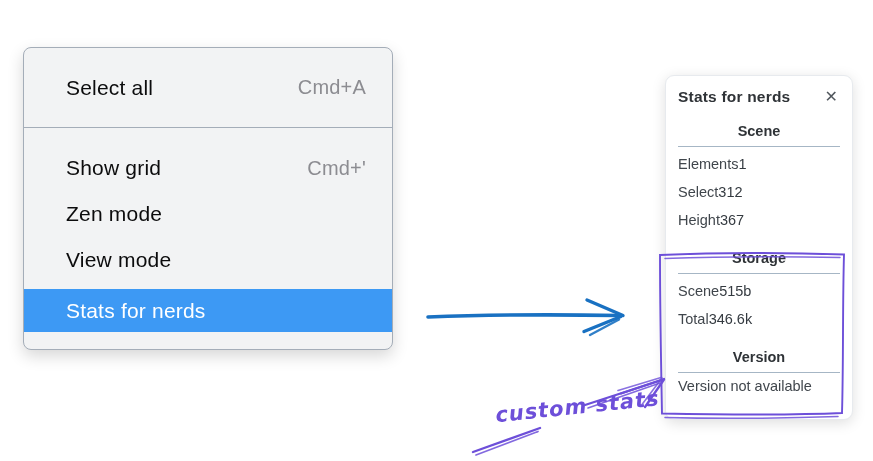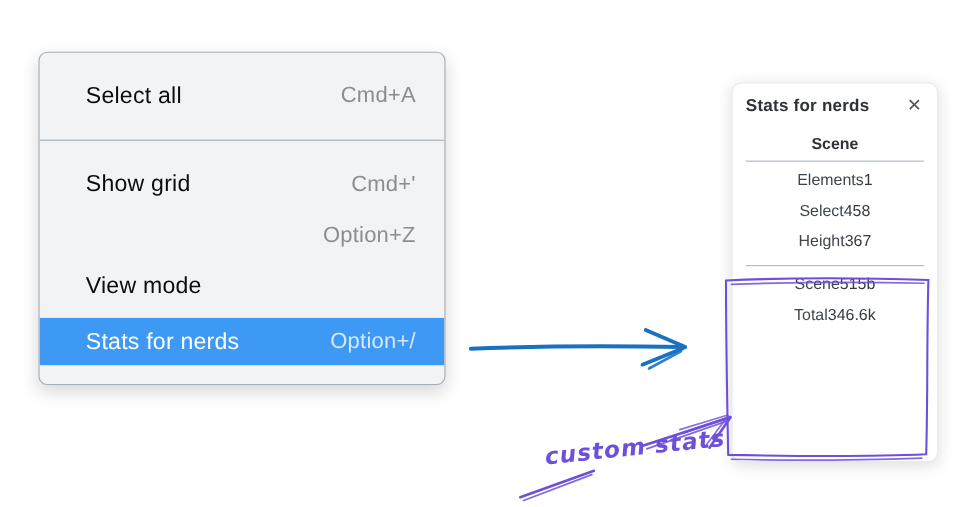--- a/index.html
+++ b/index.html
@@ -6,21 +6,21 @@
     --menu-highlight:#3d99f4;
     --arrow-blue:#1971c2;
     --annotation-purple:#6d4fd9;
   }
   *{margin:0;padding:0;box-sizing:border-box;}
   html,body{width:873px;height:461px;background:#ffffff;overflow:hidden;
     font-family:"Liberation Sans",sans-serif;}
   .stage{position:relative;width:873px;height:461px;background:#fff;}
 
   
-  .menu{position:absolute;left:35px;top:47px;width:370px;height:303px;
+  .menu{position:absolute;left:23px;top:47px;width:370px;height:303px;
     background:#f2f3f4;border:1.5px solid #a4adb8;border-radius:8px;
     box-shadow:0 6px 16px rgba(0,0,0,.16);overflow:hidden;}
   .menu-row{display:flex;align-items:center;padding:0 26px 0 42px;
     font-size:21px;color:#0c0c0d;letter-spacing:.2px;cursor:default;}
   .menu-row .shortcut{margin-left:auto;font-size:20px;color:#8c8c91;}
   .menu-row.first{height:79px;}
   .menu-sep{height:0;border-top:1px solid #a4adb8;}
   .menu-group{padding-top:17px;}
   .menu-group .menu-row{height:46px;}
   .menu-row.selected{height:43px;margin-top:6px;background:var(--menu-highlight);
@@ -35,21 +35,21 @@
     background:#ffffff;border:1px solid #e7eaee;border-radius:9px;
     box-shadow:0 3px 14px rgba(0,0,0,.13);padding:11px 12px 10px;
     color:#343a40;font-size:14.5px;}
   .panel-titlebar{display:flex;align-items:center;justify-content:space-between;}
   .panel-title{font-weight:bold;font-size:15.5px;color:#2f3337;letter-spacing:.2px;}
   .panel-close{font-size:16px;color:#51575d;line-height:16px;cursor:pointer;
     background:none;border:none;font-family:"Liberation Sans",sans-serif;padding:2px;}
   .sec-header{margin-top:16px;text-align:center;font-weight:bold;font-size:14.5px;
     color:#2f3337;}
   .sec-divider{border:none;border-top:1px solid #a6b6c5;margin:7px 0 3px;}
-  .stat-row{display:flex;justify-content:center;align-items:center;height:28px;}
+  .stat-row{display:flex;justify-content:flex-start;align-items:center;height:28px;}
   .stat-label{color:#40464c;}
   .stat-value{color:#343a40;}
   .version-note{margin-top:5px;color:#40464c;}
 
   
   .annot-box{position:absolute;left:652px;top:244px;width:200px;height:180px;
     pointer-events:none;}
   .annot-arrow{position:absolute;left:458px;top:368px;width:220px;height:92px;
     pointer-events:none;}
   .annot-label{position:absolute;left:495px;top:395px;width:160px;
@@ -67,28 +67,27 @@
       <span>Select all</span>
       <span class="shortcut">Cmd+A</span>
     </div>
     <div class="menu-sep"></div>
     <div class="menu-group">
       <div class="menu-row">
         <span>Show grid</span>
         <span class="shortcut">Cmd+'</span>
       </div>
       <div class="menu-row">
-        <span class="shortcut">Option+Z</span>
+        <span>Zen mode</span>
       </div>
       <div class="menu-row">
         <span>View mode</span>
       </div>
       <div class="menu-row selected">
         <span>Stats for nerds</span>
-        <span class="shortcut">Option+/</span>
       </div>
     </div>
   </div>
 
   <svg class="flow-arrow" viewBox="0 0 210 46" fill="none">
     <path d="M6,25 C70,22.5 140,22.5 198,23.5" stroke="var(--arrow-blue)" stroke-width="3.6" stroke-linecap="round"></path>
     <path d="M165,8 L201,23.5" stroke="var(--arrow-blue)" stroke-width="3.4" stroke-linecap="round"></path>
     <path d="M162,39.5 L199,24.5" stroke="var(--arrow-blue)" stroke-width="3.4" stroke-linecap="round"></path>
     <path d="M168,43 L197,27.5" stroke="var(--arrow-blue)" stroke-width="2.4" stroke-linecap="round" opacity="0.9"></path>
   </svg>
@@ -101,40 +100,46 @@
 
     <div>
       <div class="sec-header">Scene</div>
       <hr class="sec-divider">
       <div class="stat-row">
         <span class="stat-label">Elements</span>
         <span class="stat-value">1</span>
       </div>
       <div class="stat-row">
         <span class="stat-label">Select</span>
-        <span class="stat-value">458</span>
+        <span class="stat-value">312</span>
       </div>
       <div class="stat-row">
         <span class="stat-label">Height</span>
         <span class="stat-value">367</span>
       </div>
     </div>
 
     <div>
+      <div class="sec-header">Storage</div>
       <hr class="sec-divider">
       <div class="stat-row">
         <span class="stat-label">Scene</span>
         <span class="stat-value">515b</span>
       </div>
       <div class="stat-row">
         <span class="stat-label">Total</span>
         <span class="stat-value">346.6k</span>
       </div>
     </div>
 
+    <div>
+      <div class="sec-header">Version</div>
+      <hr class="sec-divider">
+      <div class="version-note">Version not available</div>
+    </div>
   </div>
 
   <svg class="annot-box" viewBox="0 0 200 180" fill="none">
     <path d="M8,11 C62,8.5 132,8.5 192,10.5 C190.5,62 191.5,118 190,169
              C132,171.5 60,170.5 10,169.5 C9,118 8,60 8,11 Z" stroke="var(--annotation-purple)" stroke-width="1.9" stroke-linecap="round"></path>
     <path d="M13,14.5 C70,12.5 140,12.5 188,13.5" stroke="var(--annotation-purple)" stroke-width="1.5" stroke-linecap="round" opacity="0.85"></path>
     <path d="M13,173.5 C70,175 140,174 186,172.5" stroke="var(--annotation-purple)" stroke-width="1.5" stroke-linecap="round" opacity="0.85"></path>
   </svg>
 
   <svg class="annot-arrow" viewBox="0 0 220 92" fill="none">

